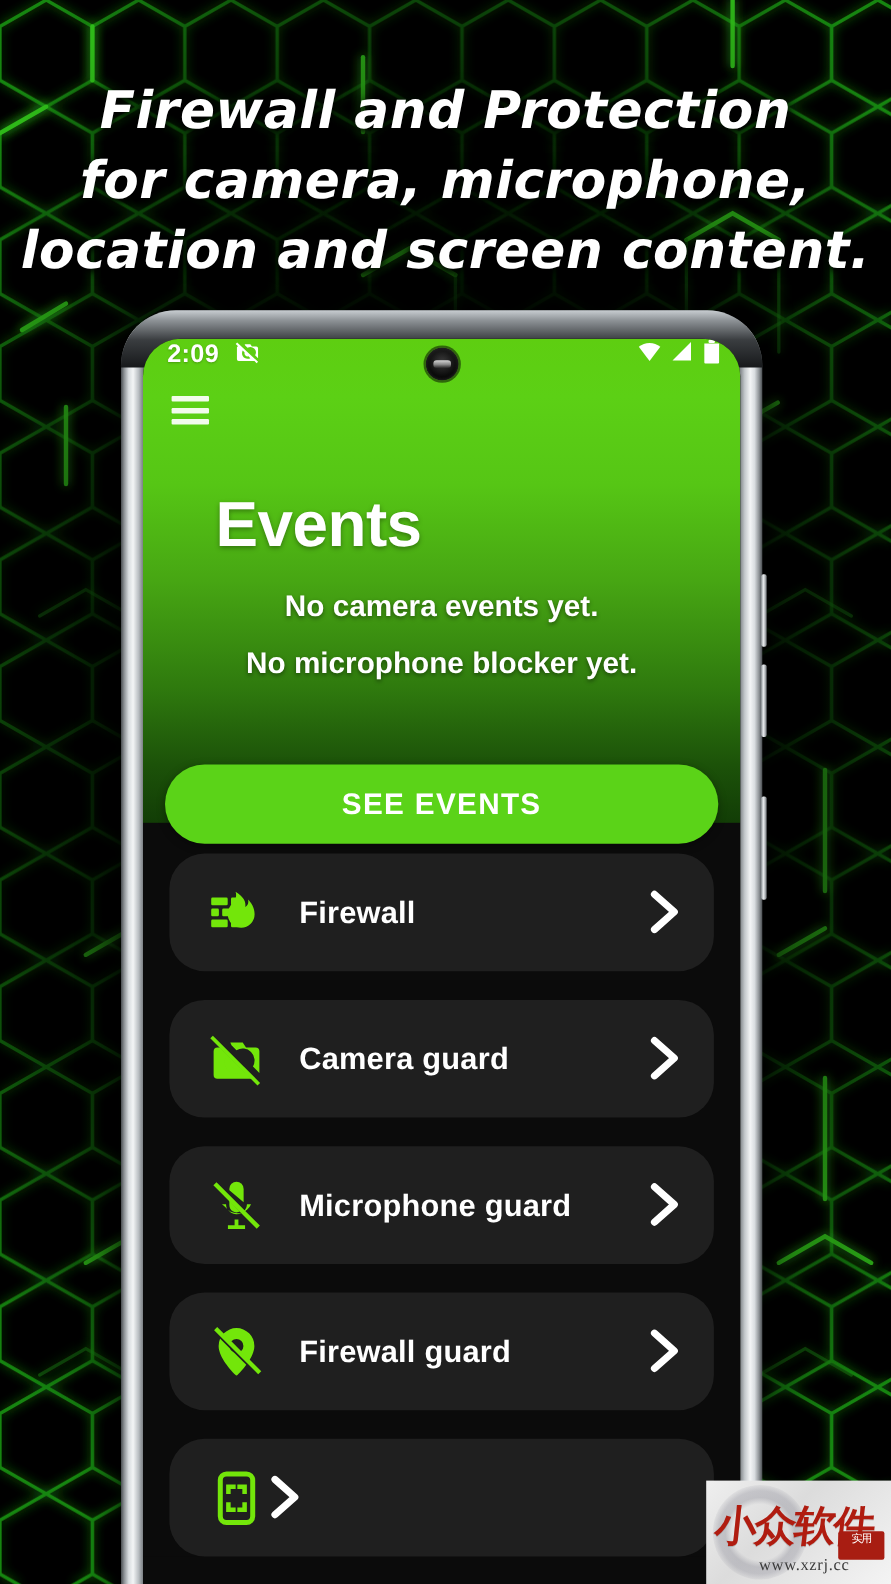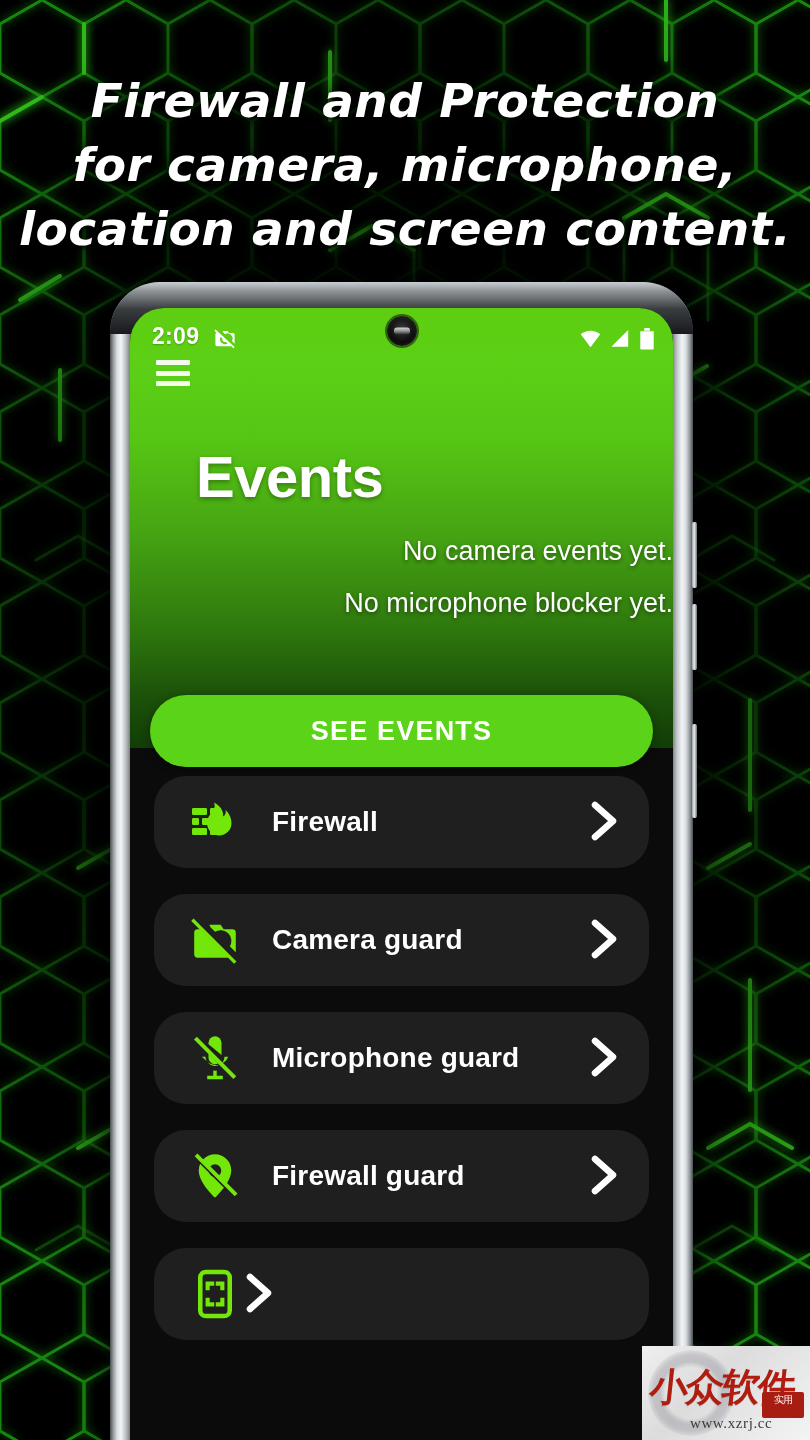--- a/index.html
+++ b/index.html
@@ -114,21 +114,21 @@
       #56c615 30%,
       #47a613 50%,
       #2f7a0e 72%,
       #1c5209 88%,
       #123d06 100%);
   }
   .statusbar {
     position: relative;
     height: 42px;
     display: flex;
-    align-items: flex-end;
+    align-items: flex-start;
     padding: 0 18px 0 22px;
     color: #fff;
   }
   .sb-time {
     font-size: 23px; font-weight: 600; letter-spacing: 0.3px;
     text-shadow: 0 1px 2px rgba(0,0,0,0.25);
   }
   .sb-left-icons { margin-left: 14px; display:flex; align-items:center; gap:10px; }
   .sb-spacer { flex: 1; }
   .sb-right-icons { display:flex; align-items:center; gap: 7px; }
@@ -171,24 +171,24 @@
     left: 66px; top: 135px;
     font-size: 58px;
     font-weight: 700;
     color: #ffffff;
     letter-spacing: -0.5px;
     text-shadow: 0 2px 5px rgba(0,0,0,0.35);
   }
   .events-note {
     position: absolute;
     left: 0; right: 0;
-    text-align: right;
+    text-align: center;
     color: #ffffff;
     font-size: 27px;
-    font-weight: 400;
+    font-weight: 700;
     text-shadow: 0 2px 4px rgba(0,0,0,0.45);
   }
   .note-1 { top: 228px; }
   .note-2 { top: 280px; }
 
   .see-events {
     position: absolute;
     left: 20px; right: 20px;
     top: 344px;
     height: 72px;
@@ -208,21 +208,21 @@
 
   
   .list {
     background: #0b0b0b;
     padding: 28px 24px 0 24px;
     display: flex; flex-direction: column;
     gap: 26px;
   }
   .list-item {
     position: relative;
-    height: 92px;
+    height: 107px;
     border-radius: 32px;
     background: #1f1f1f;
     display: flex;
     align-items: center;
     padding: 0 26px 0 34px;
     cursor: pointer;
   }
   .li-icon {
     width: 54px; height: 54px;
     display:flex; align-items:center; justify-content:center;

